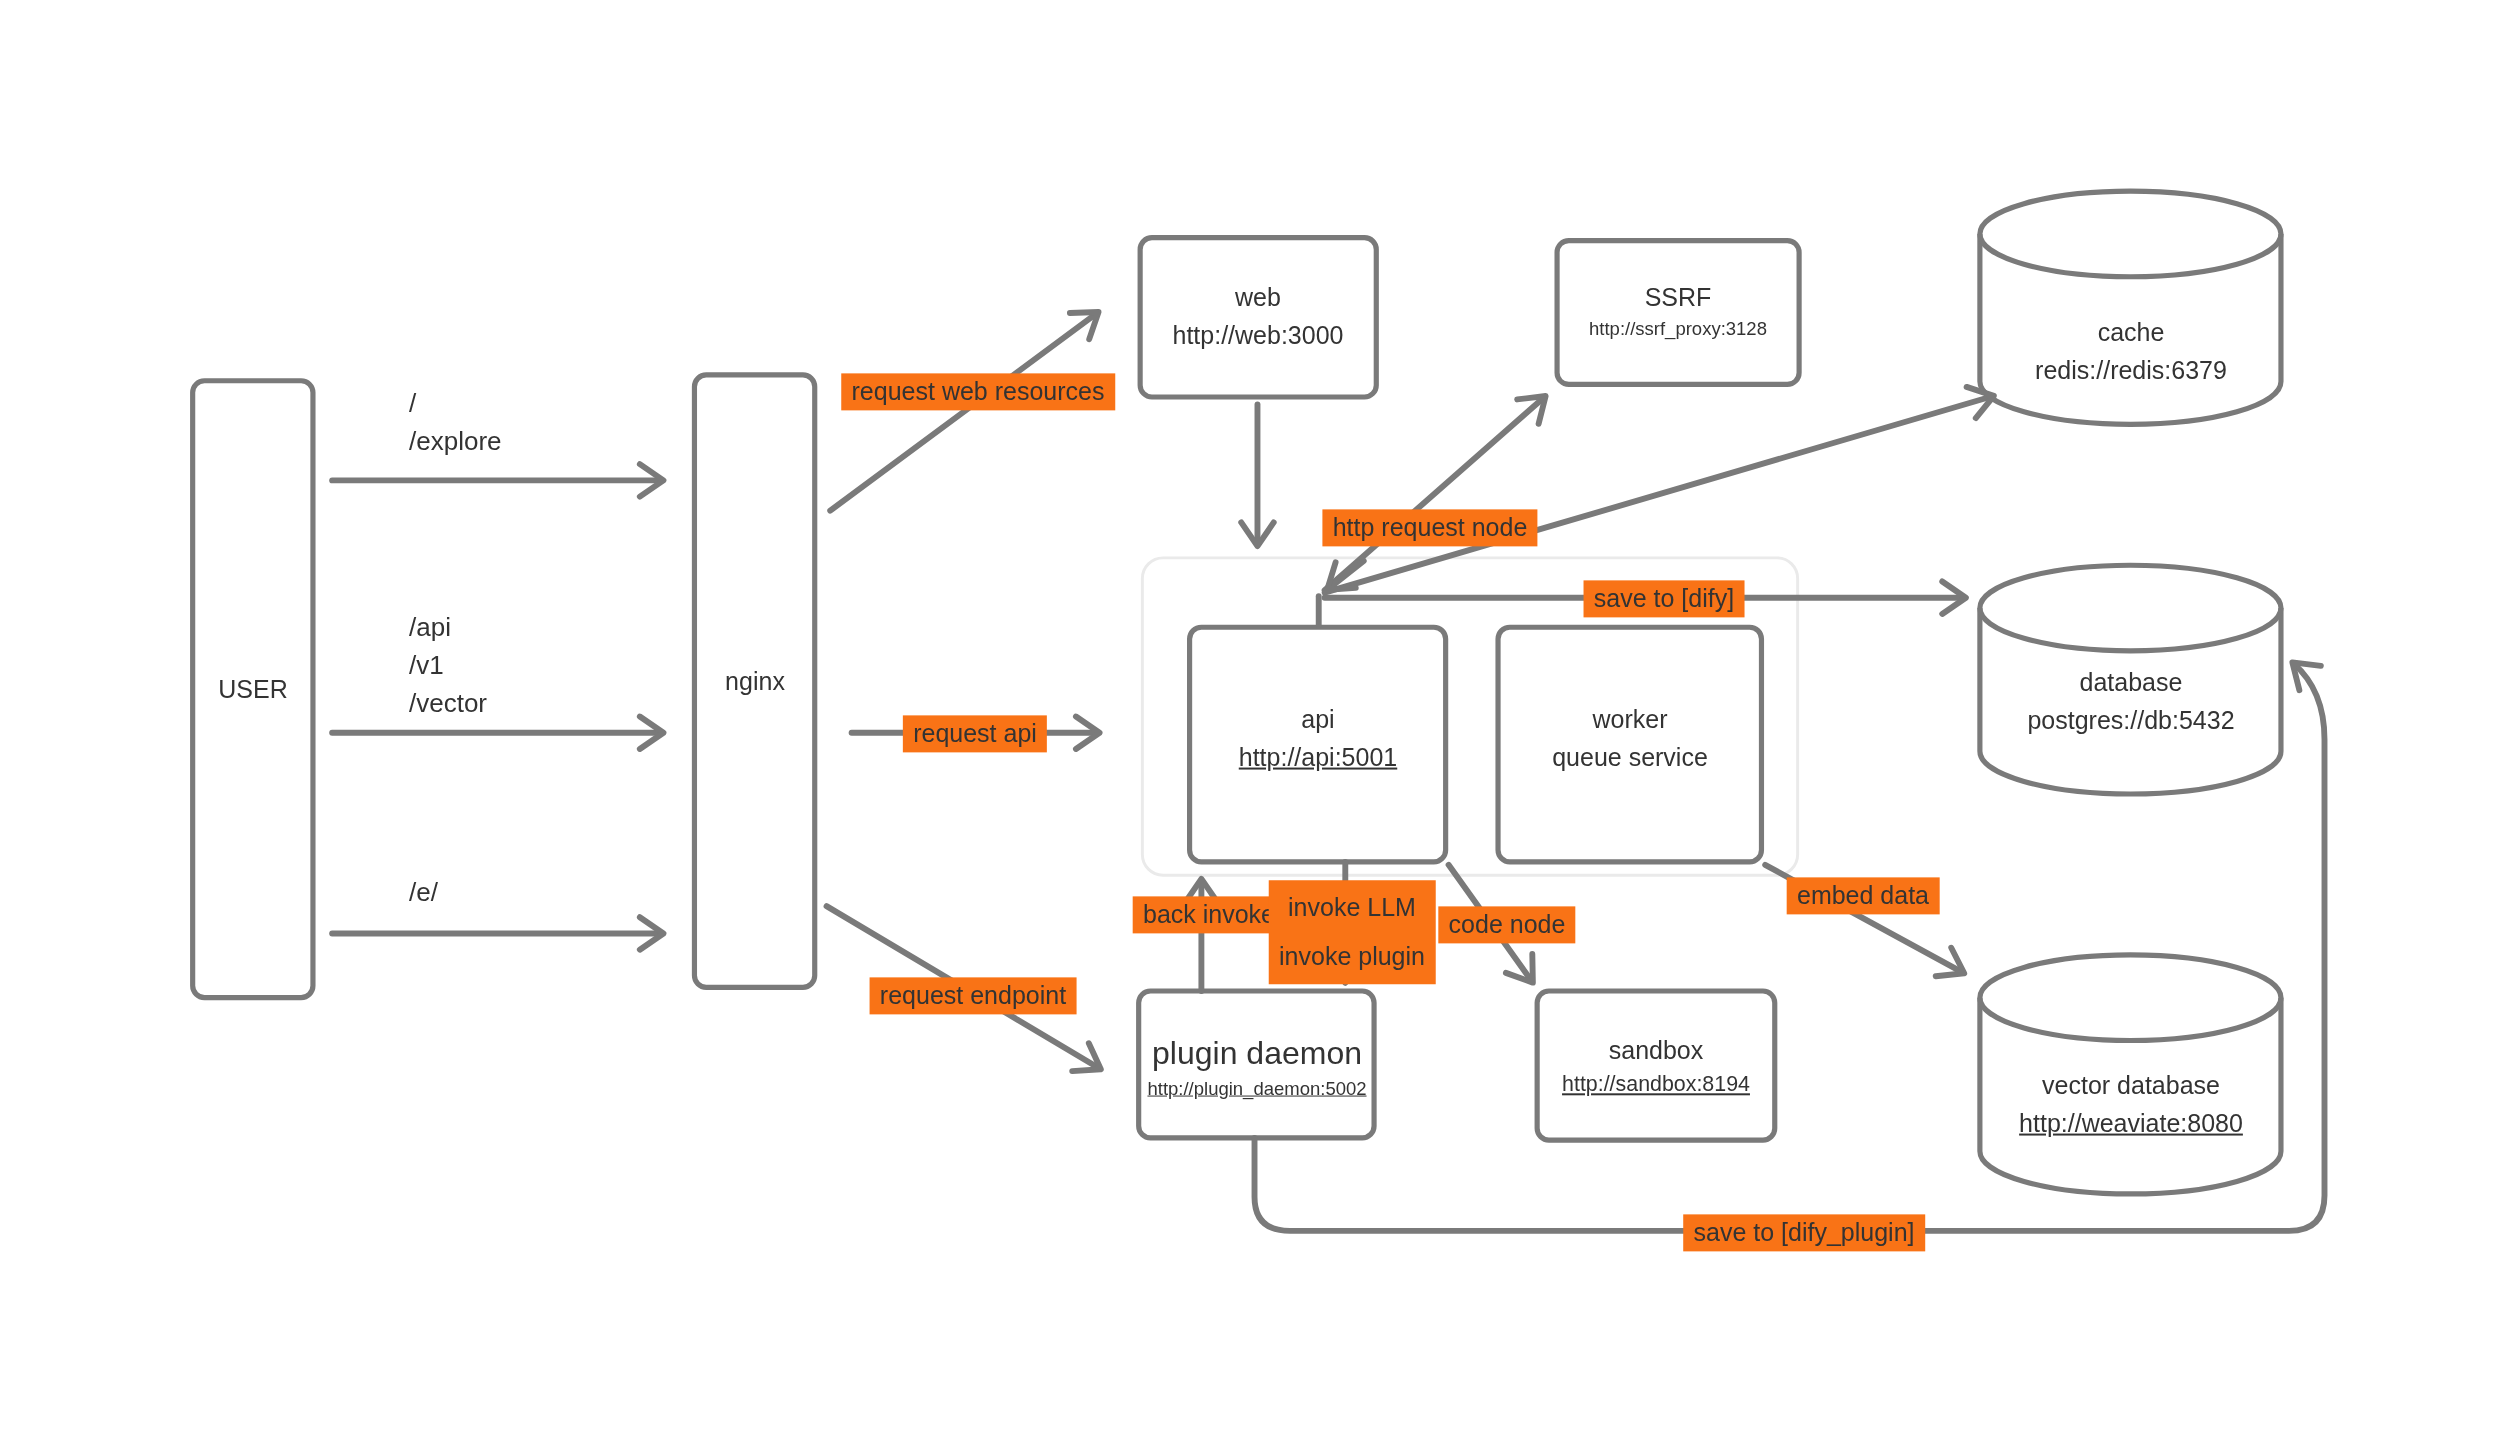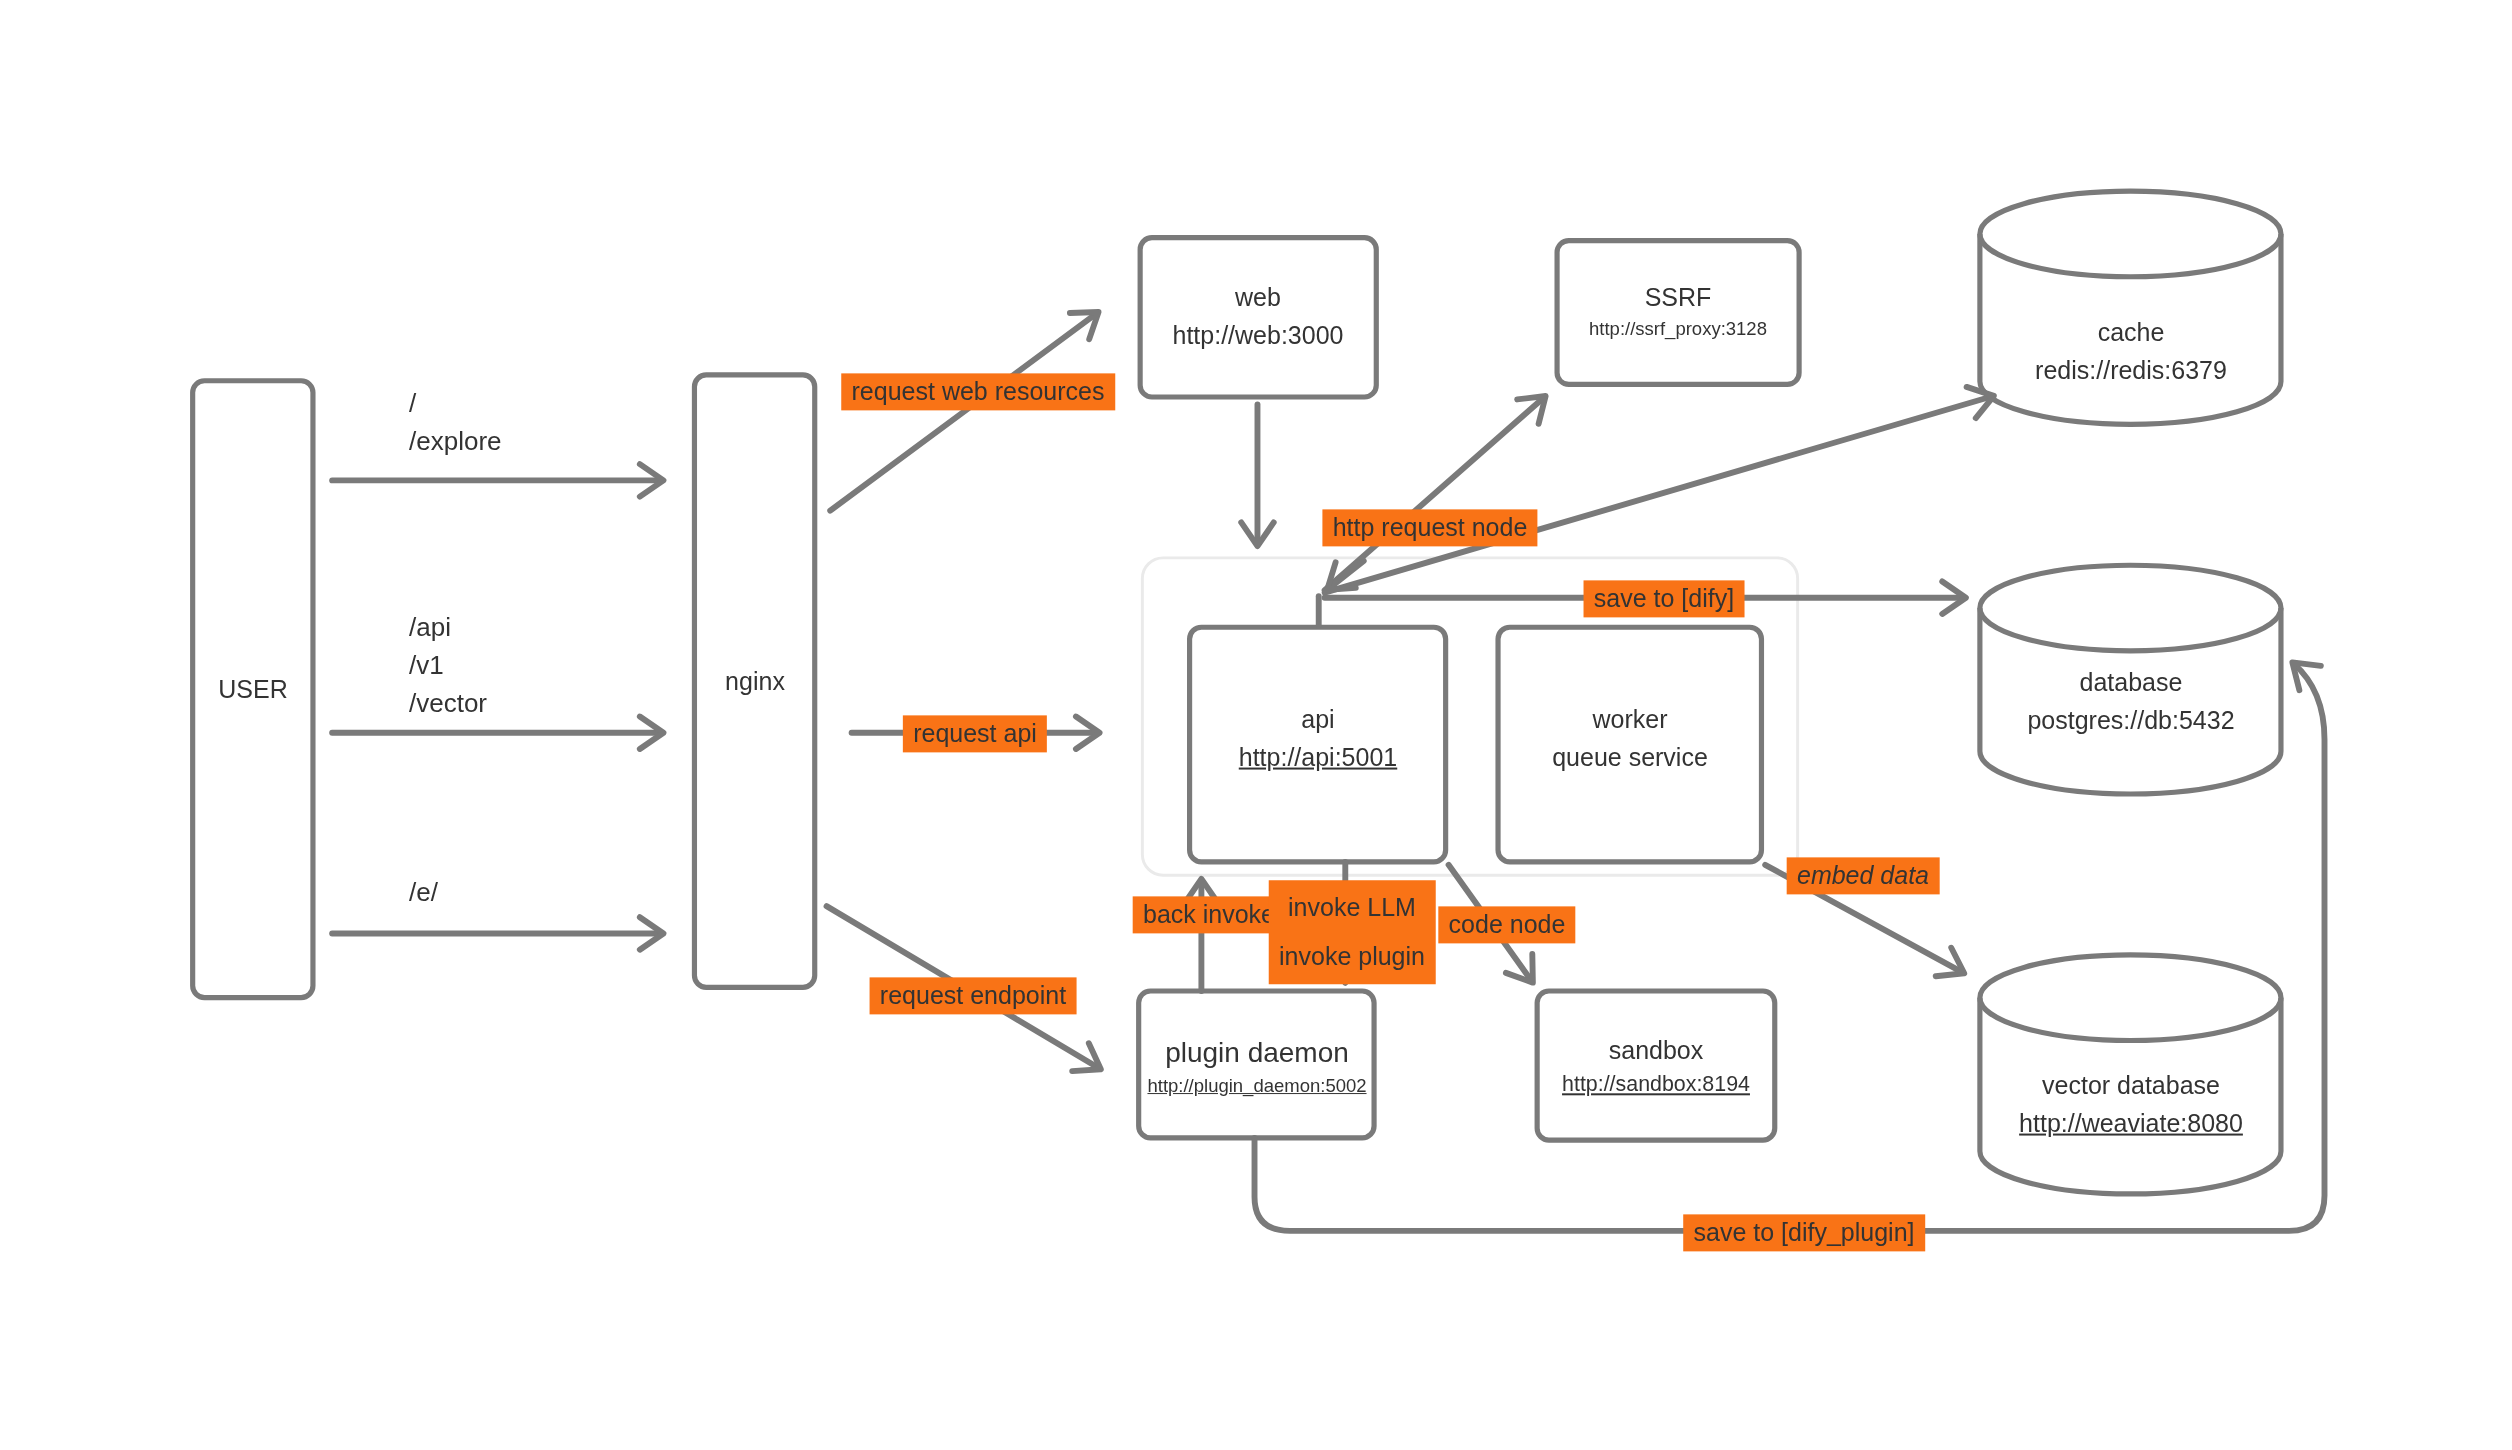--- a/index.html
+++ b/index.html
@@ -93,21 +93,21 @@
   <div class="paths" style="left:409px;top:892px;"><span>/e/</span></div>
 
   <div class="lbl" style="left:978px;top:392px;">request web resources</div>
   <div class="lbl" style="left:975px;top:734px;">request api</div>
   <div class="lbl" style="left:973px;top:996px;">request endpoint</div>
   <div class="lbl" style="left:1430px;top:528px;">http request node</div>
   <div class="lbl" style="left:1664px;top:599px;">save to [dify]</div>
   <div class="lbl" style="left:1209px;top:915px;">back invoke</div>
   <div class="lbl two" style="left:1352px;top:932px;"><span>invoke LLM</span><br><span>invoke plugin</span></div>
   <div class="lbl" style="left:1507px;top:925px;">code node</div>
-  <div class="lbl" style="left:1863px;top:876px;font-style:italic;">embed data</div>
+  <div class="lbl" style="left:1863px;top:896px;">embed data</div>
   <div class="lbl" style="left:1804px;top:1233px;">save to [dify_plugin]</div>
 
   <div class="node-text" style="left:253px;top:689px;">
       <div class="node-title">USER</div>
     </div>
   <div class="node-text" style="left:755px;top:681px;">
       <div class="node-title">nginx</div>
     </div>
 
   <div class="node-text" style="left:1258px;top:316px;">
@@ -134,21 +134,21 @@
     <div class="node-title">worker</div>
     <div class="node-sub">queue service</div>
   </div>
 
   <div class="node-text" style="left:2131px;top:701px;">
     <div class="node-title">database</div>
     <div class="node-sub">postgres://db:5432</div>
   </div>
 
   <div class="node-text" style="left:1257px;top:1067px;">
-    <div class="node-title" style="font-size:28px;">plugin daemon</div>
+    <div class="node-title" style="font-size:32px;">plugin daemon</div>
     <div class="node-sub sm u">http://plugin_daemon:5002</div>
   </div>
 
   <div class="node-text" style="left:1656px;top:1067px;">
     <div class="node-title">sandbox</div>
     <div class="node-sub md u">http://sandbox:8194</div>
   </div>
 
   <div class="node-text" style="left:2131px;top:1104px;">
     <div class="node-title">vector database</div>

